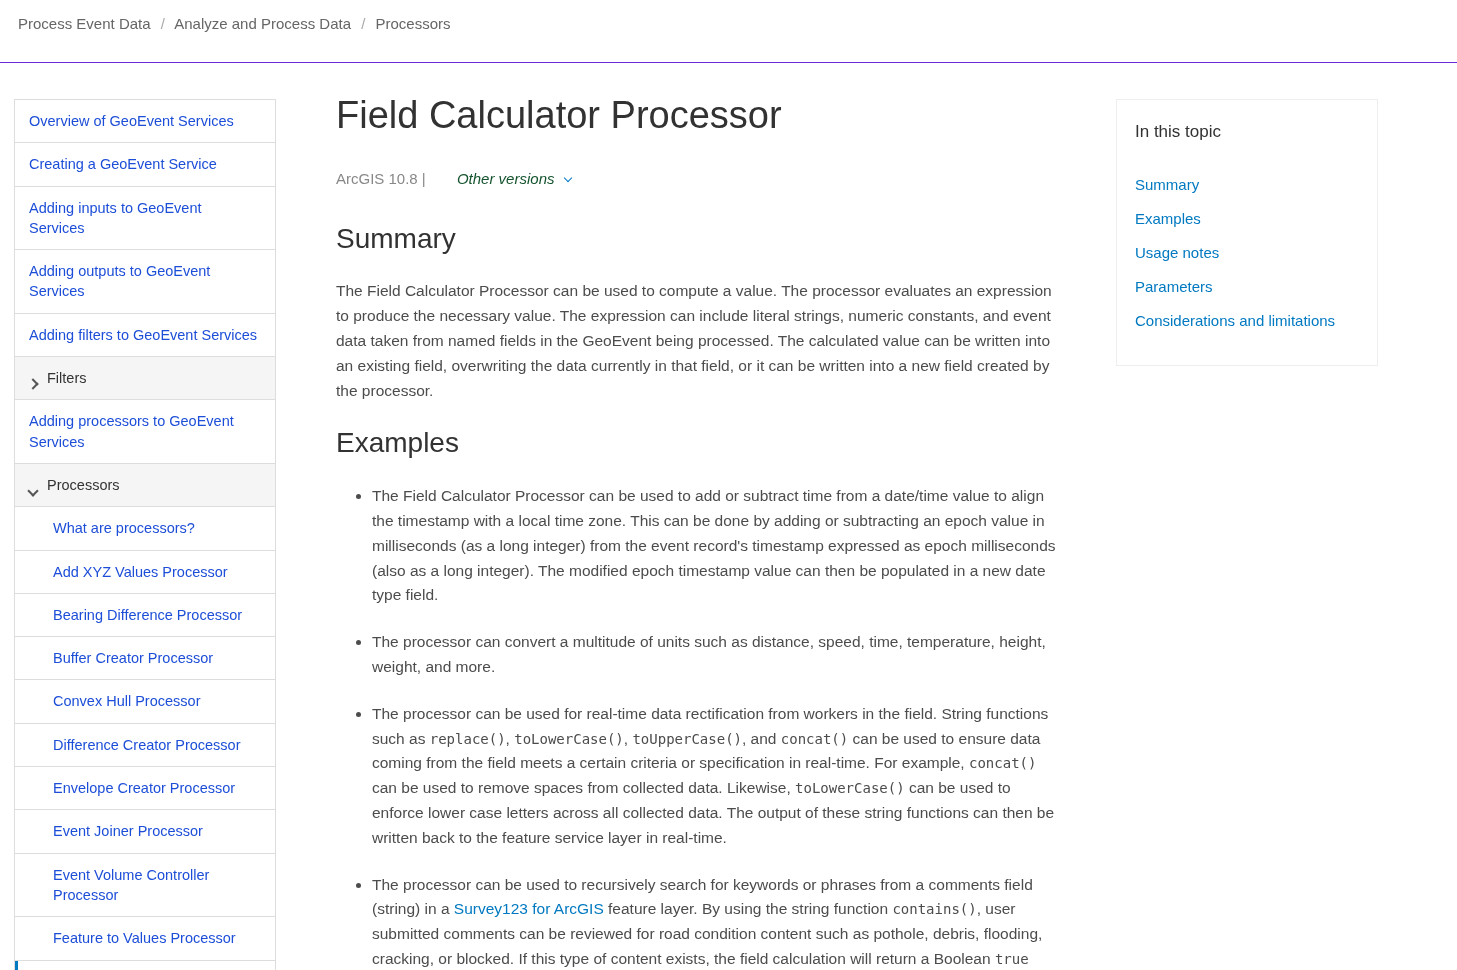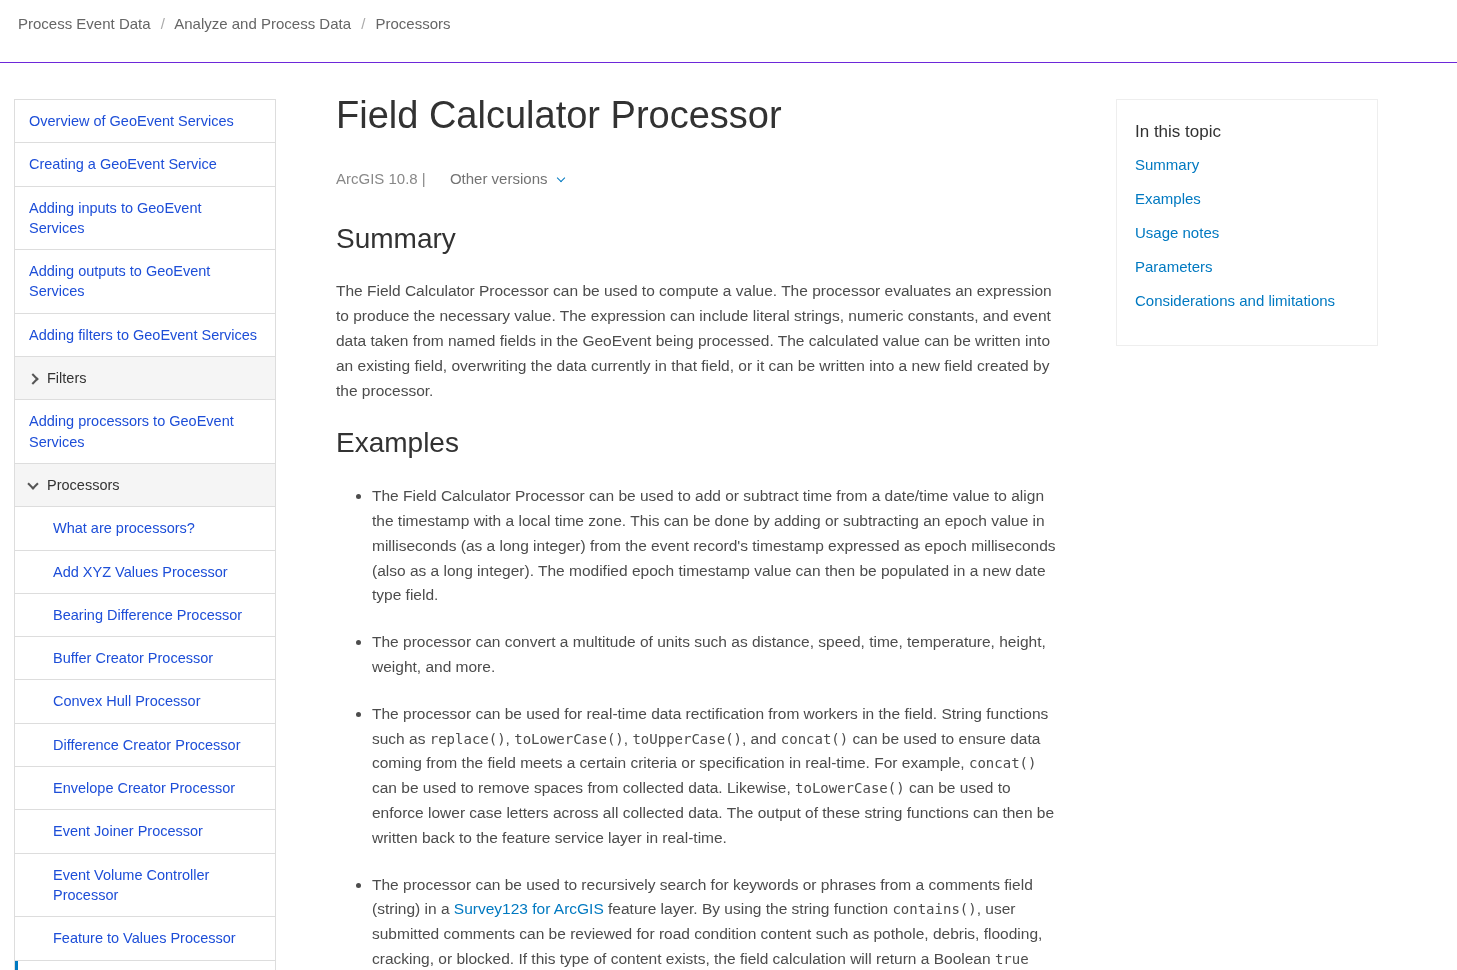--- a/index.html
+++ b/index.html
@@ -38,21 +38,21 @@
     text-decoration: none;
     color: #1d4ed8;
     font-size: 14.5px;
     line-height: 1.4;
     cursor: pointer;
   }
   .sidebar a.group {
     background: #f5f5f5;
     color: #333;
     display: flex;
-    align-items: center;
+    align-items: flex-end;
     gap: 4px;
   }
   .sidebar a.sub {
     padding-left: 38px;
   }
   .sidebar a.active {
     border-left: 3px solid #0079c1;
     padding-left: 35px;
     color: #333;
   }
@@ -77,23 +77,24 @@
     color: #323232;
     margin-bottom: 28px;
     line-height: 1.2;
   }
   .version-row {
     color: #888;
     font-size: 15px;
     margin-bottom: 26px;
   }
   .version-row .ov {
-    color: #737373;
-    margin-left: 20px;
+    color: #14532d;
+    margin-left: 27px;
     cursor: pointer;
+    font-style: italic;
   }
   .chev-small {
     display: inline-block;
     width: 6px; height: 6px;
     border-right: 1.5px solid #0079c1;
     border-bottom: 1.5px solid #0079c1;
     transform: rotate(45deg);
     margin-left: 6px;
     vertical-align: 3px;
   }
@@ -127,21 +128,21 @@
     width: 262px;
     flex-shrink: 0;
     border: 1px solid #eee;
     padding: 18px 18px 22px;
     margin-top: 6px;
   }
   .toc h3 {
     font-size: 17px;
     font-weight: 400;
     color: #323232;
-    margin-bottom: 8px;
+    margin-bottom: 28px;
   }
   .toc a {
     display: block;
     color: #0079c1;
     text-decoration: none;
     font-size: 15px;
     margin-bottom: 10px;
     cursor: pointer;
   }
 </style>

